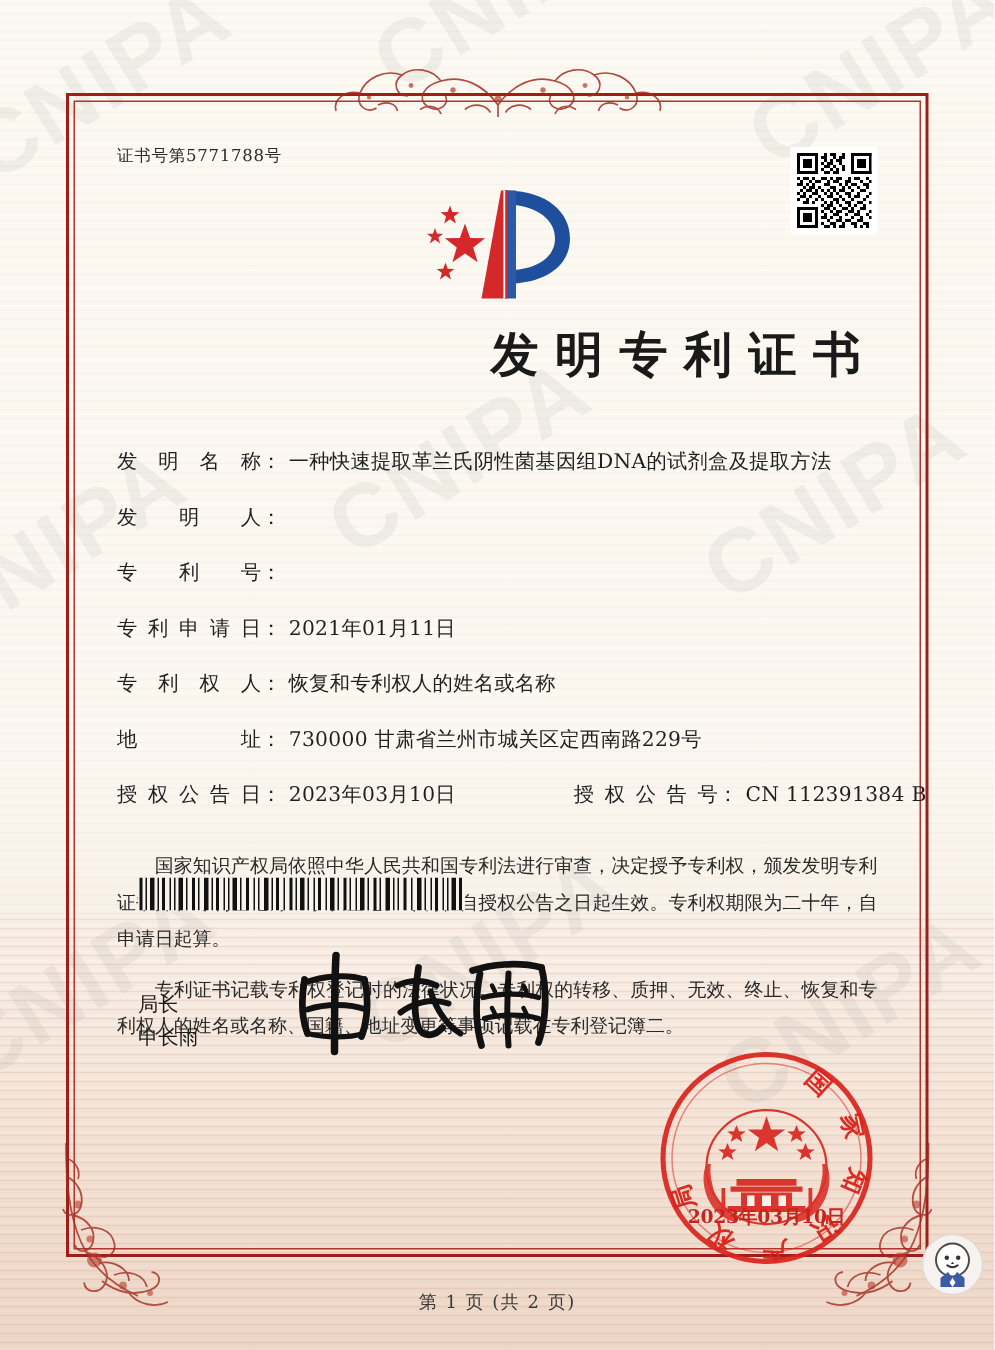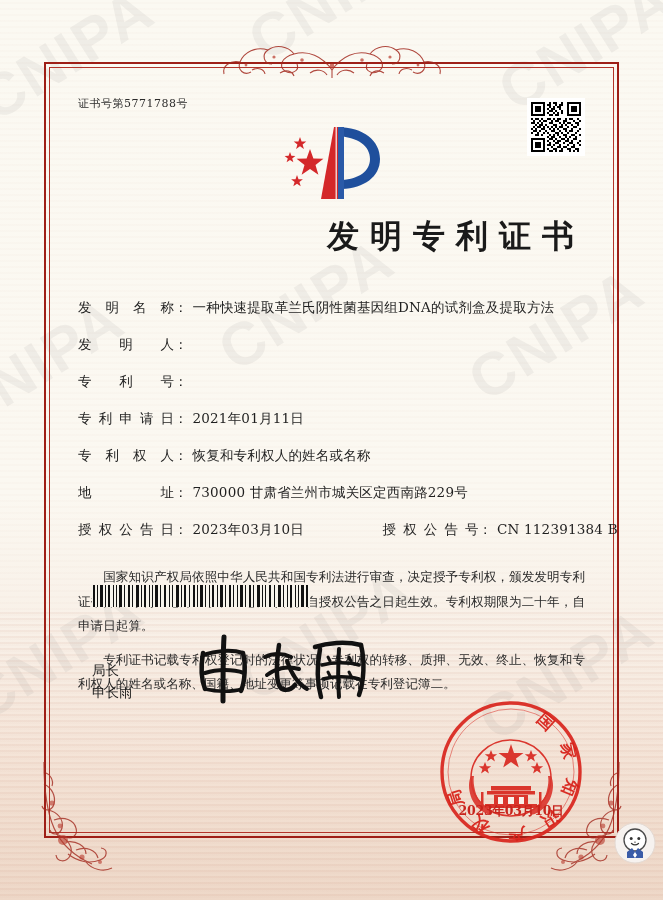--- a/index.html
+++ b/index.html
@@ -772,13 +772,14 @@
     <circle cx="21" cy="21" r="20" fill="#f6f2ef" stroke="#e3d9d2" stroke-width="1"></circle>
     <circle cx="21" cy="18" r="11" fill="#ffffff" stroke="#4a4a4a" stroke-width="1.3"></circle>
     <circle cx="17.2" cy="16.5" r="1.5" fill="#333"></circle>
     <circle cx="24.8" cy="16.5" r="1.5" fill="#333"></circle>
     <path d="M17.5 21.5 Q21 24.2 24.5 21.5" fill="none" stroke="#333" stroke-width="1.3" stroke-linecap="round"></path>
     <path d="M21 19.2 l-1.1 1.4 h2.2 Z" fill="#333"></path>
     <path d="M13 30 L18 26 L21 30 L24 26 L29 30 L29 36 L13 36 Z" fill="#3a5ca8"></path>
     <path d="M21 30 L19 33 L21 36 L23 33 Z" fill="#ffffff"></path>
   </svg>
 
+  <div class="footer">第 1 页 (共 2 页)</div>
 </div>
 
 </body></html>

